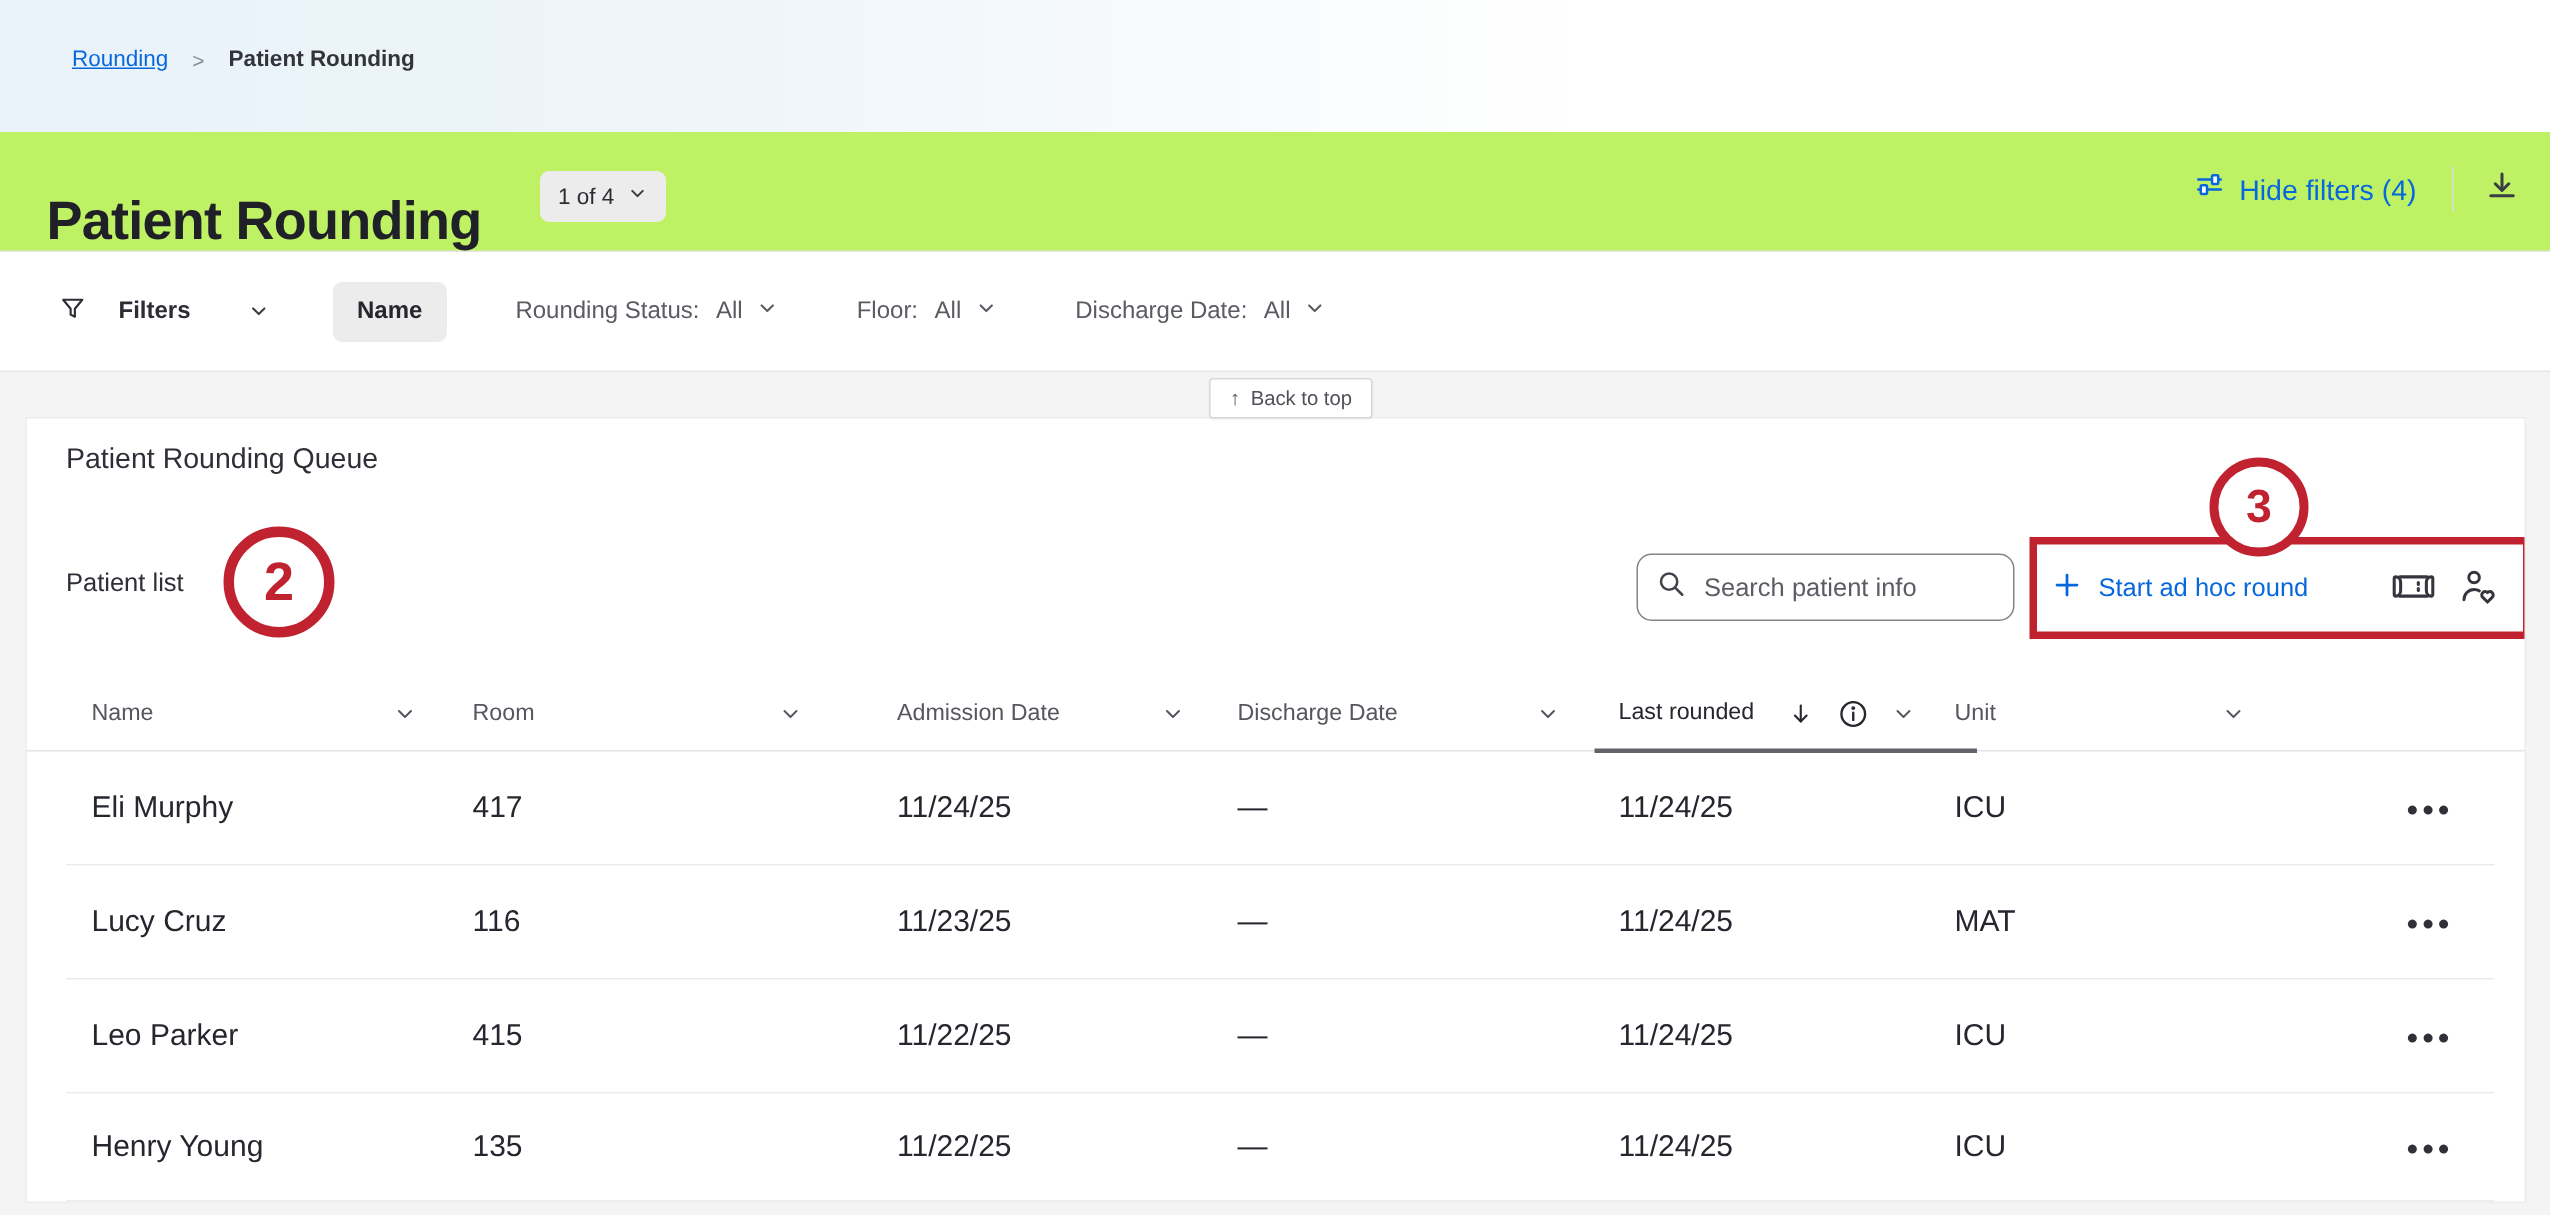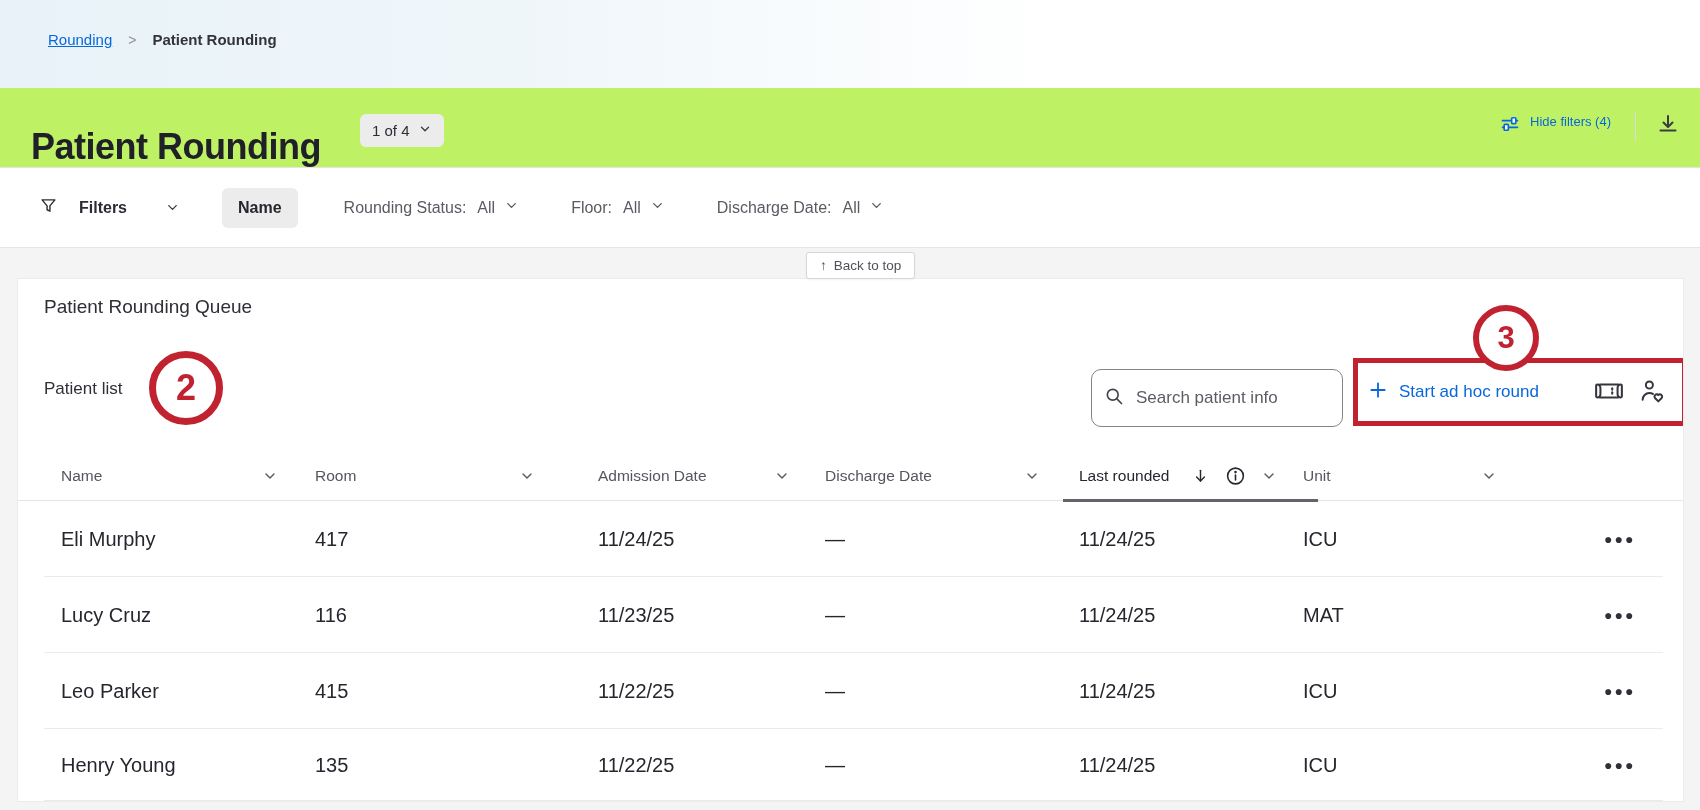--- a/index.html
+++ b/index.html
@@ -22,21 +22,21 @@
   .bc-link{color:var(--blue);text-decoration:underline;cursor:pointer;}
   .bc-sep{color:#8d8e94;font-size:14px;}
   .bc-current{color:#33343b;font-weight:700;}
 
   
   .titlebar{position:absolute;left:0;top:88px;width:1700px;height:80px;border-bottom:1px solid var(--line);}
   .page-title{position:absolute;left:31px;top:14px;font-size:36px;font-weight:700;color:#202128;letter-spacing:-0.5px;}
   .page-chip{position:absolute;left:360px;top:26px;display:inline-flex;align-items:center;gap:8px;
     background:var(--chip);border:none;border-radius:6px;padding:8px 12px;font-size:15px;color:#2c2d34;cursor:pointer;font-family:inherit;}
   .title-right{position:absolute;right:18px;top:22px;display:flex;align-items:center;}
-  .hide-filters{display:flex;align-items:flex-start;gap:9px;color:var(--blue);font-size:13px;cursor:pointer;background:none;border:none;font-family:inherit;}
+  .hide-filters{display:flex;align-items:flex-end;gap:9px;color:var(--blue);font-size:19px;cursor:pointer;background:none;border:none;font-family:inherit;}
   .v-divider{width:1px;height:30px;background:#dcdcde;margin:0 18px;}
   .dl-btn{background:none;border:none;cursor:pointer;padding:2px;display:flex;}
 
   
   .filterbar{position:absolute;left:0;top:168px;width:1700px;height:80px;border-bottom:1px solid var(--line);
     display:flex;align-items:center;padding-left:40px;background:#fff;}
   .filters-group{display:flex;align-items:center;gap:22px;cursor:pointer;}
   .filters-label{font-size:16px;font-weight:700;color:#2c2d34;}
   .filters-chevron{margin-left:16px;display:flex;}
   .name-chip{margin-left:42px;background:var(--chip);border:none;border-radius:6px;padding:11px 16px;
@@ -48,21 +48,21 @@
   .pagebg{position:absolute;left:0;top:248px;width:1700px;height:562px;background:#f4f4f5;}
   .card{position:absolute;left:17px;top:278px;width:1667px;height:524px;background:#fff;border:1px solid #ececed;overflow:hidden;}
   .back-to-top{position:absolute;left:806px;top:252px;z-index:30;display:flex;align-items:center;gap:7px;
     background:#fff;border:1px solid #d7d7d9;border-radius:3px;padding:5px 13px;font-size:13.5px;color:#505158;
     cursor:pointer;box-shadow:0 1px 2px rgba(0,0,0,.05);font-family:inherit;}
 
   .queue-title{position:absolute;left:26px;top:17px;font-size:19px;color:#2e2f37;font-weight:500;}
   .list-label{position:absolute;left:26px;top:100px;font-size:17px;color:#2e2f37;}
 
   
-  .searchbox{position:absolute;left:1073px;top:90px;width:252px;height:58px;border:1px solid #83848b;border-radius:10px;
+  .searchbox{position:absolute;left:1073px;top:90px;width:252px;height:45px;border:1px solid #83848b;border-radius:10px;
     background:#fff;display:flex;align-items:center;padding:0 12px;gap:10px;}
   .searchbox input{border:none;outline:none;font-size:17px;color:#26272e;width:100%;font-family:inherit;background:transparent;}
   .searchbox input::placeholder{color:#5c5d64;opacity:1;}
 
   
   .annot-box{position:absolute;left:1335px;top:79px;width:334px;height:68px;border:5px solid var(--red);
     display:flex;align-items:center;padding-left:4px;padding-right:16px;background:#fff;}
   .adhoc-btn{display:flex;align-items:center;gap:11px;color:var(--blue);font-size:17px;cursor:pointer;background:none;border:none;font-family:inherit;white-space:nowrap;}
   .box-icons{margin-left:auto;display:flex;align-items:center;gap:15px;}
   .icon-btn{background:none;border:none;cursor:pointer;padding:0;display:flex;}

